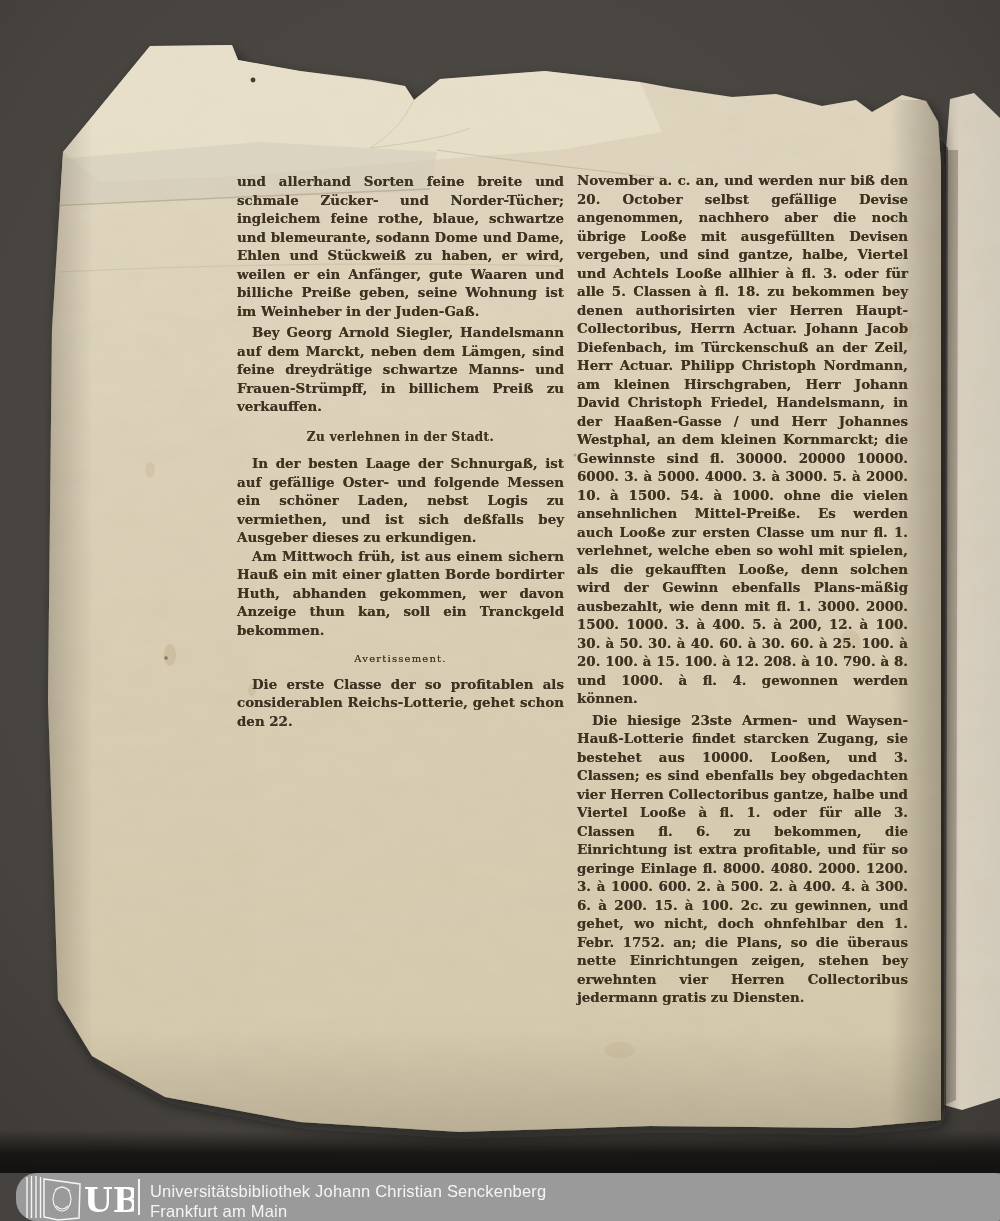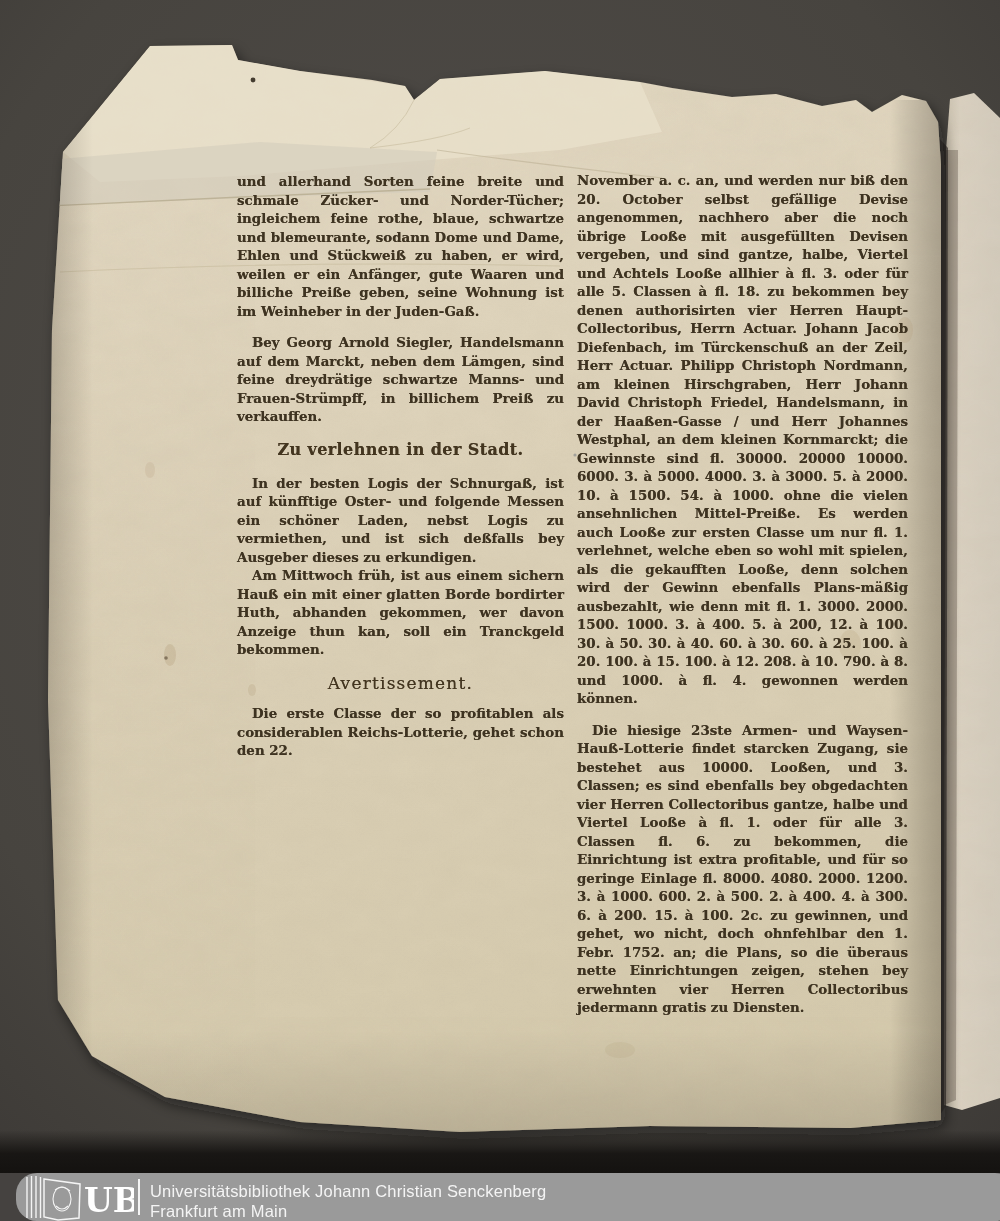--- a/index.html
+++ b/index.html
@@ -11,26 +11,26 @@
   .scan svg{position:absolute;left:0;top:0;}
   .col{
     position:absolute;color:#3e3321;font-weight:700;
     text-align:justify;font-size:13.4px;line-height:1.38;
     text-shadow:0 0 .5px rgba(62,51,33,.75);
   }
   .col-left{left:237px;top:172px;width:327px;}
   .col-right{left:577px;top:171px;width:331px;}
   .col p{margin:0;text-indent:15px;}
   .col p.first{text-indent:0;}
-  .col p.gap{margin-top:13px;}
+  .col p.gap{margin-top:3px;}
   .col h3{
-    text-align:center;font-size:16px;font-weight:700;color:#43351f;
+    text-align:center;font-size:12px;font-weight:700;color:#43351f;
     margin:13px 0 9px;letter-spacing:.4px;text-indent:0;
   }
-  .col h3.h-roman{font-weight:400;font-size:17px;letter-spacing:1.2px;}
+  .col h3.h-roman{font-weight:400;font-size:10px;letter-spacing:1.2px;}
   .footer-bar{
     position:absolute;left:16px;top:1173px;width:1000px;height:48px;
     display:flex;align-items:center;
     font-family:"Liberation Sans","DejaVu Sans",sans-serif;
     border-radius:21px;
   }
   .footer-logo{flex:0 0 auto;margin-left:6px;}
   .footer-sep{flex:0 0 auto;width:2px;height:36px;background:#f4f4f4;margin:0 10px 0 4px;}
   .footer-text{color:#f4f4f4;font-size:16.5px;line-height:1.22;letter-spacing:.2px;margin-top:8px;}
 </style>
@@ -137,21 +137,21 @@
         <circle cx="575" cy="455" r="1.6" fill="#3a4a66" opacity="0.35"></circle>
       </g>
 
       <rect x="0" y="1130" width="1000" height="43" fill="url(#gDarkStrip)"></rect>
     </svg>
 
     <div class="col col-left">
       <p class="first">und allerhand Sorten feine breite und schmale Zücker- und Norder-Tücher; ingleichem feine rothe, blaue, schwartze und blemeurante, sodann Dome und Dame, Ehlen und Stückweiß zu haben, er wird, weilen er ein Anfänger, gute Waaren und billiche Preiße geben, seine Wohnung ist im Weinheber in der Juden-Gaß.</p>
       <p class="gap">Bey Georg Arnold Siegler, Handelsmann auf dem Marckt, neben dem Lämgen, sind feine dreydrätige schwartze Manns- und Frauen-Strümpff, in billichem Preiß zu verkauffen.</p>
       <h3>Zu verlehnen in der Stadt.</h3>
-      <p class="gap">In der besten Logis der Schnurgaß, ist auf künfftige Oster- und folgende Messen ein schöner Laden, nebst Logis zu vermiethen, und ist sich deßfalls bey Ausgeber dieses zu erkundigen.</p>
+      <p class="gap">In der besten Laage der Schnurgaß, ist auf gefällige Oster- und folgende Messen ein schöner Laden, nebst Logis zu vermiethen, und ist sich deßfalls bey Ausgeber dieses zu erkundigen.</p>
       <p>Am Mittwoch früh, ist aus einem sichern Hauß ein mit einer glatten Borde bordirter Huth, abhanden gekommen, wer davon Anzeige thun kan, soll ein Tranckgeld bekommen.</p>
       <h3 class="h-roman">Avertissement.</h3>
       <p>Die erste Classe der so profitablen als considerablen Reichs-Lotterie, gehet schon den 22.</p>
     </div>
 
     <div class="col col-right">
       <p class="first">November a. c. an, und werden nur biß den 20. October selbst gefällige Devise angenommen, nachhero aber die noch übrige Looße mit ausgefüllten Devisen vergeben, und sind gantze, halbe, Viertel und Achtels Looße allhier à fl. 3. oder für alle 5. Classen à fl. 18. zu bekommen bey denen authorisirten vier Herren Haupt-Collectoribus, Herrn Actuar. Johann Jacob Diefenbach, im Türckenschuß an der Zeil, Herr Actuar. Philipp Christoph Nordmann, am kleinen Hirschgraben, Herr Johann David Christoph Friedel, Handelsmann, in der Haaßen-Gasse / und Herr Johannes Westphal, an dem kleinen Kornmarckt; die Gewinnste sind fl. 30000. 20000 10000. 6000. 3. à 5000. 4000. 3. à 3000. 5. à 2000. 10. à 1500. 54. à 1000. ohne die vielen ansehnlichen Mittel-Preiße. Es werden auch Looße zur ersten Classe um nur fl. 1. verlehnet, welche eben so wohl mit spielen, als die gekaufften Looße, denn solchen wird der Gewinn ebenfalls Plans-mäßig ausbezahlt, wie denn mit fl. 1. 3000. 2000. 1500. 1000. 3. à 400. 5. à 200, 12. à 100. 30. à 50. 30. à 40. 60. à 30. 60. à 25. 100. à 20. 100. à 15. 100. à 12. 208. à 10. 790. à 8. und 1000. à fl. 4. gewonnen werden können.</p>
       <p class="gap">Die hiesige 23ste Armen- und Waysen-Hauß-Lotterie findet starcken Zugang, sie bestehet aus 10000. Looßen, und 3. Classen; es sind ebenfalls bey obgedachten vier Herren Collectoribus gantze, halbe und Viertel Looße à fl. 1. oder für alle 3. Classen fl. 6. zu bekommen, die Einrichtung ist extra profitable, und für so geringe Einlage fl. 8000. 4080. 2000. 1200. 3. à 1000. 600. 2. à 500. 2. à 400. 4. à 300. 6. à 200. 15. à 100. 2c. zu gewinnen, und gehet, wo nicht, doch ohnfehlbar den 1. Febr. 1752. an; die Plans, so die überaus nette Einrichtungen zeigen, stehen bey erwehnten vier Herren Collectoribus jedermann gratis zu Diensten.</p>
     </div>
   </div>

